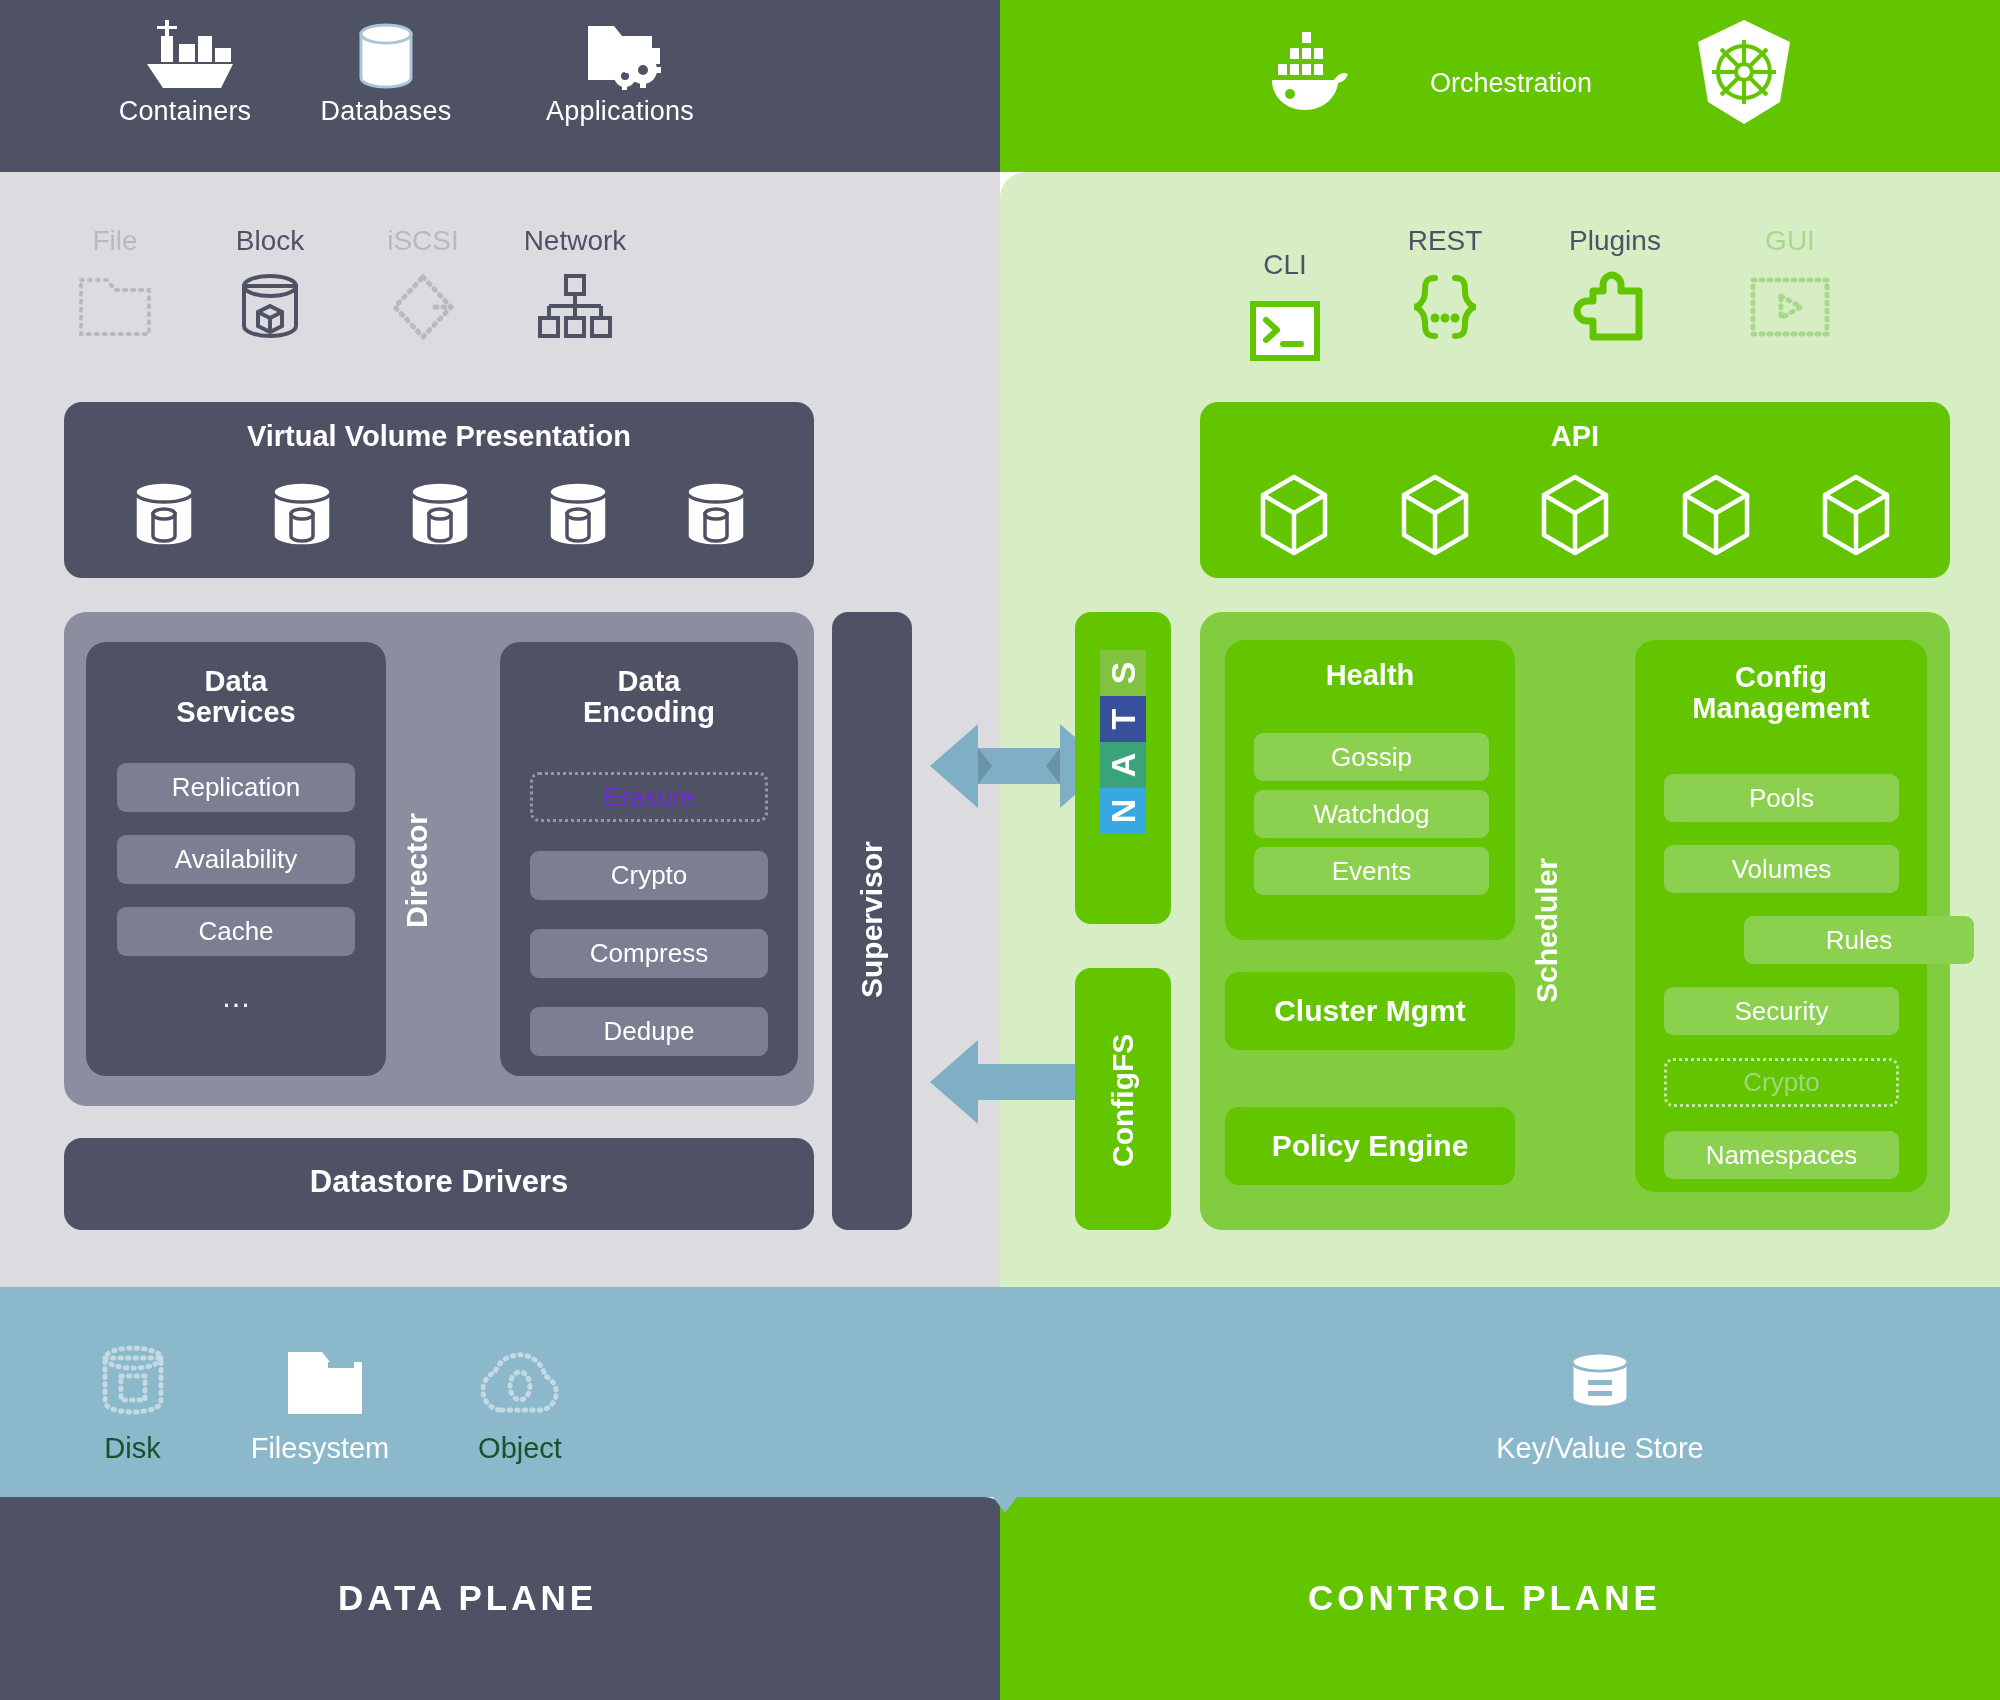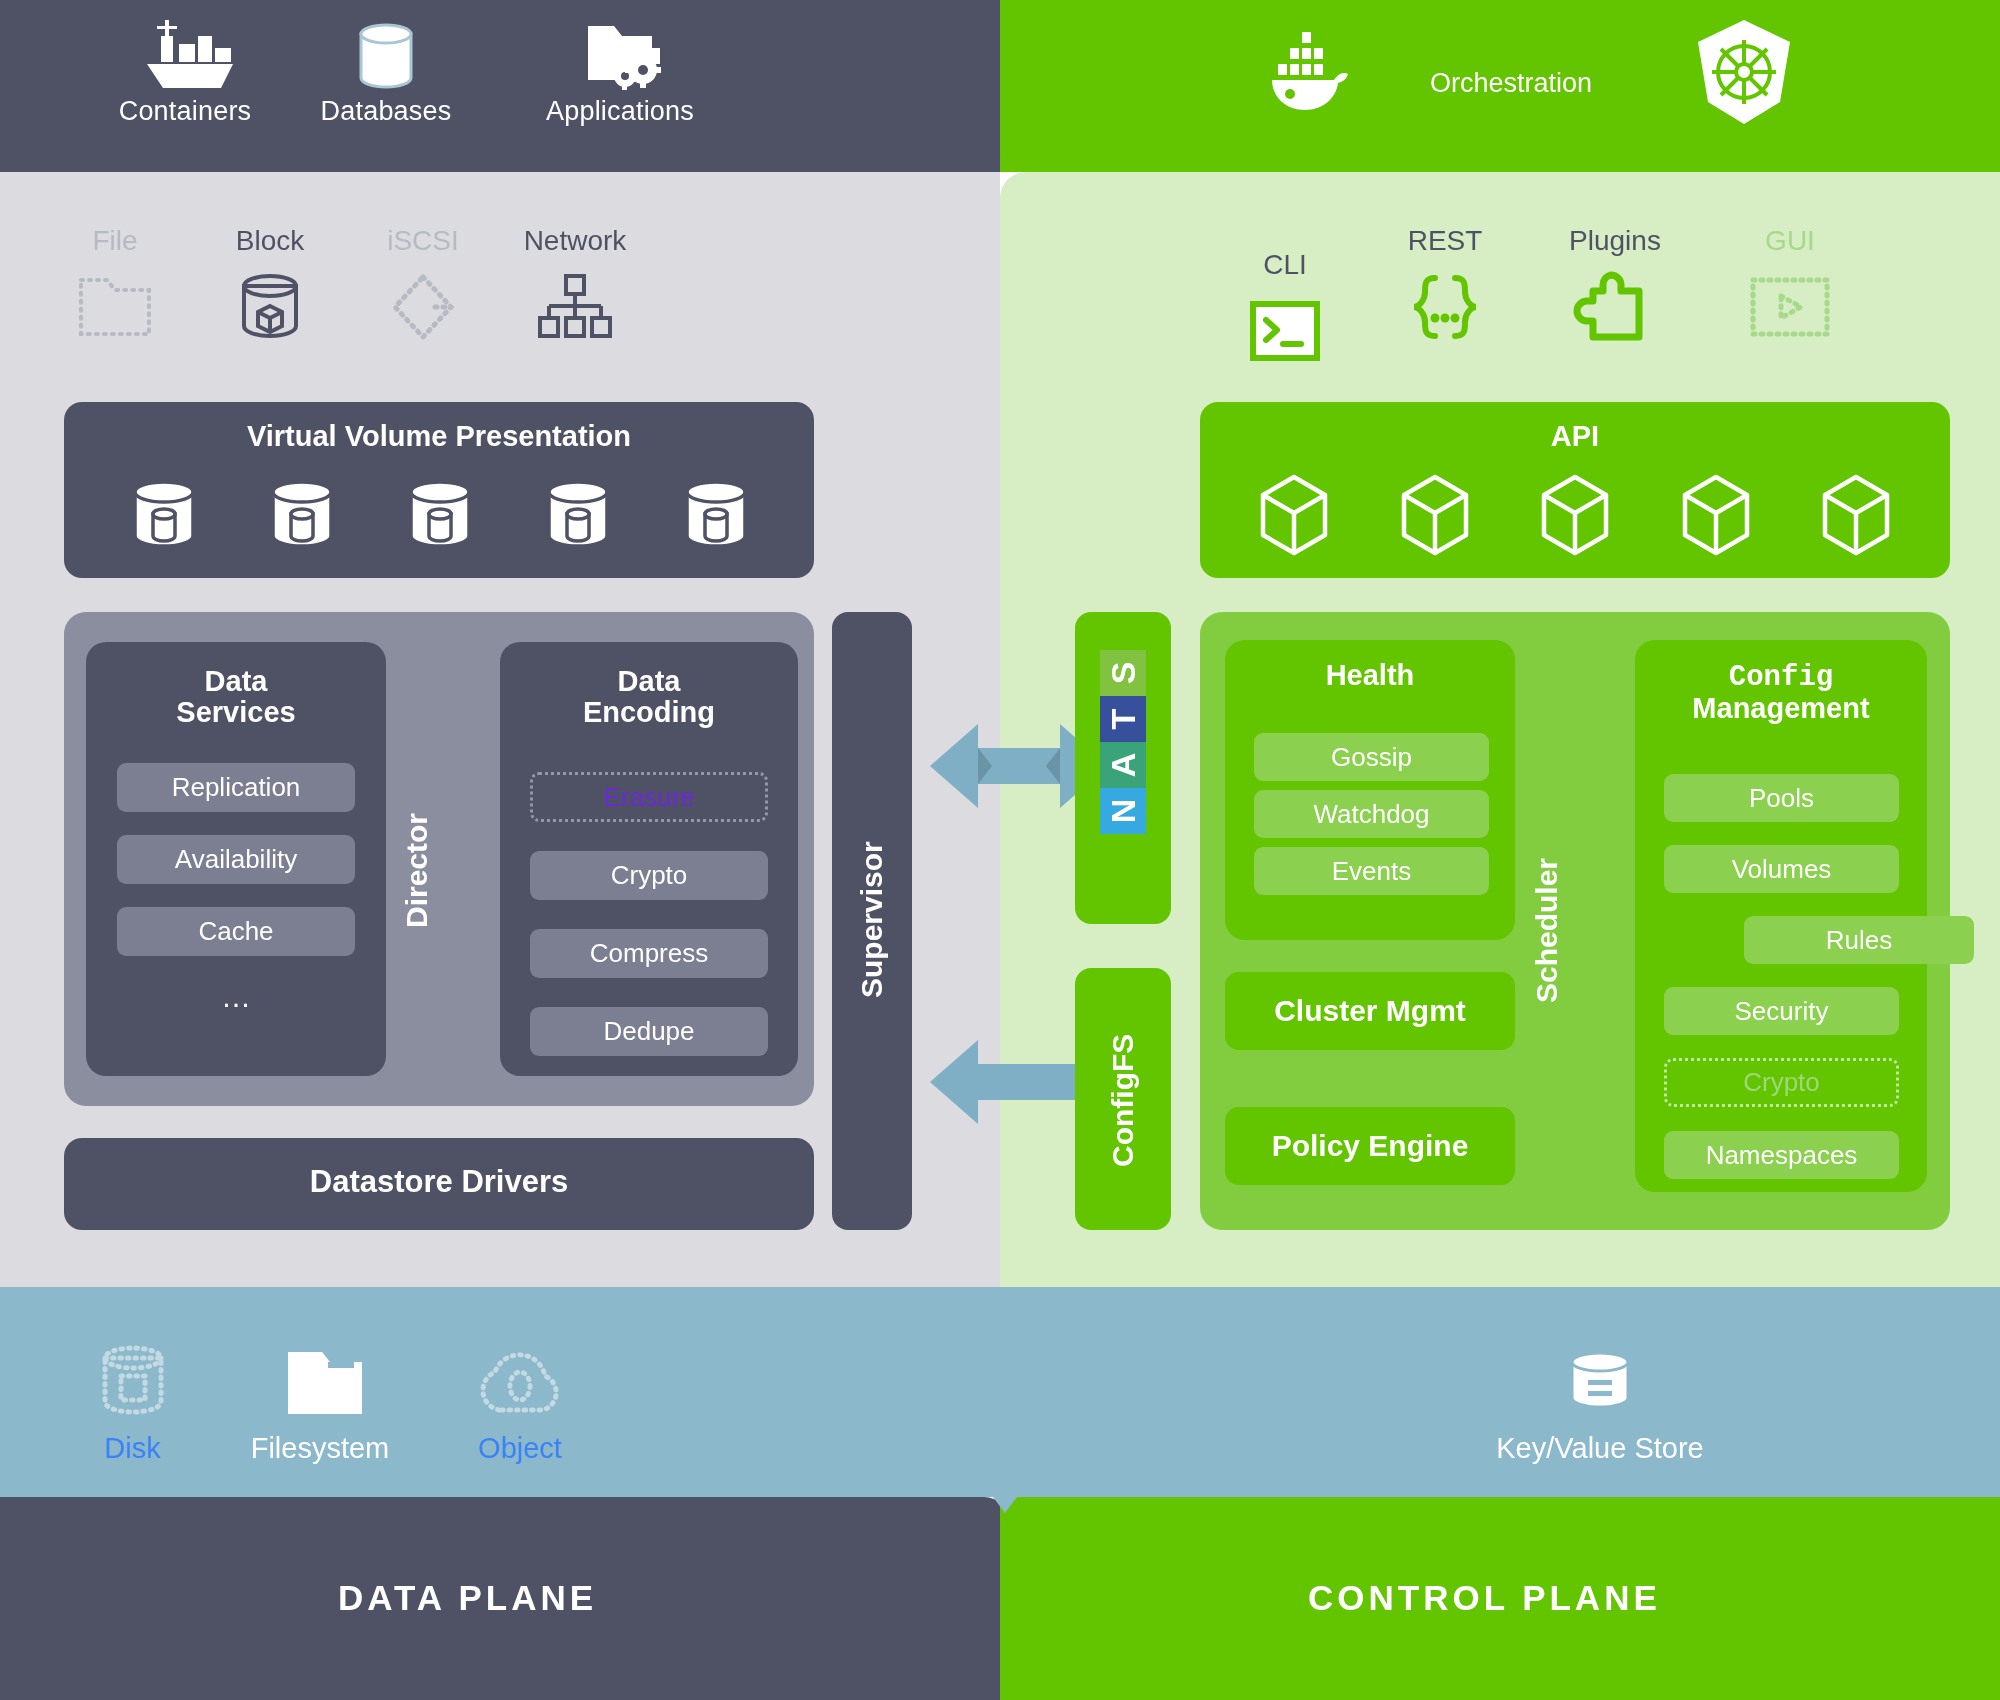--- a/index.html
+++ b/index.html
@@ -101,21 +101,21 @@
 
   
   .plane-txt {
     position: absolute; color: #ffffff; font-weight: bold;
     font-size: 35px; letter-spacing: 4px;
   }
 
   
   .st .lbl { font-size: 29px; margin-top: 10px; }
   .st-on  { color: #ffffff; }
-  .st-off { color: #3b82f6; }
+  .st-off { color: #14532d; }
   .st .gfx { height: 82px; display:flex; align-items:flex-end; justify-content:center; }
 </style>
 </head>
 <body>
 
 <div id="stage">
 
   <div class="band hdr-left"></div>
   <div class="band hdr-right"></div>
   <div class="band body-left"></div>
@@ -489,21 +489,21 @@
   </div>
 
   <div class="strongbox" style="left:1225px; top:972px; width:290px; height:78px;">
     <span>Cluster Mgmt</span>
   </div>
   <div class="strongbox" style="left:1225px; top:1107px; width:290px; height:78px;">
     <span>Policy Engine</span>
   </div>
 
   <div class="box box-green" style="left:1635px; top:640px; width:292px; height:552px; border-radius:20px;">
-    <div class="box-title" style="padding-top:22px;font-family:Liberation Mono, monospace;">Config</div>
+    <div class="box-title" style="padding-top:22px;">Config</div>
     <div class="box-title">Management</div>
   </div>
   <div class="pill pill-green" style="position:absolute; left:1664px; top:774px; width:235px; height:48px;">
     <span>Pools</span>
   </div>
   <div class="pill pill-green" style="position:absolute; left:1664px; top:845px; width:235px; height:48px;">
     <span>Volumes</span>
   </div>
   <div class="pill pill-green" style="position:absolute; left:1744px; top:916px; width:230px; height:48px;">
     <span>Rules</span>

